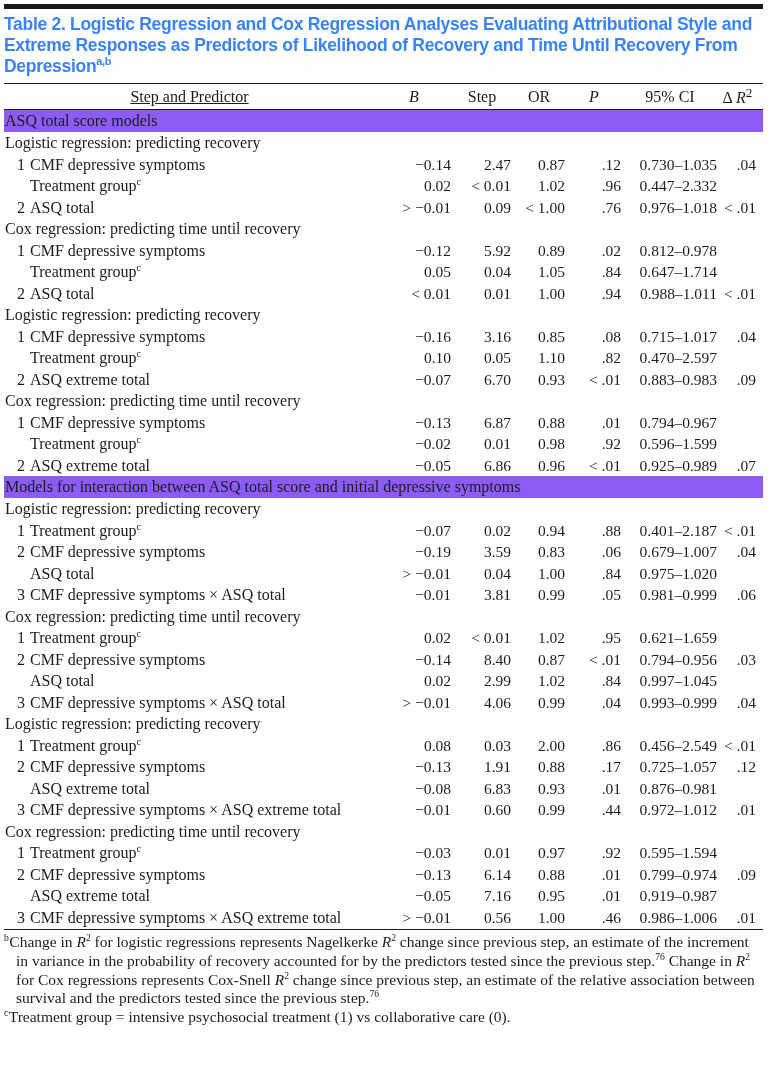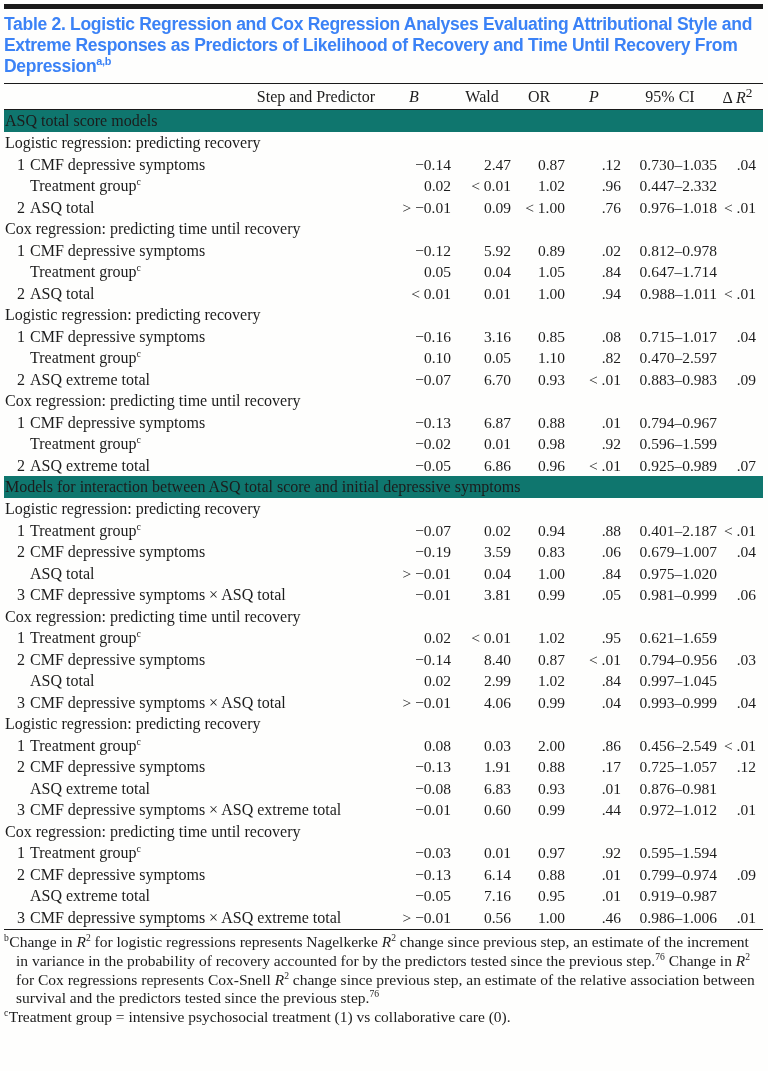--- a/index.html
+++ b/index.html
@@ -32,32 +32,32 @@
   col.c-p{width:56px;}
   col.c-ci{width:96px;}
   col.c-dr2{width:44px;}
   thead th{
     font-weight:normal; font-size:16px;
     border-top:1.5px solid #1a1a1a;
     border-bottom:1.5px solid #1a1a1a;
     height:25px; padding:0 2px 0 0; vertical-align:middle;
     white-space:nowrap;
   }
-  thead th.h-label{text-align:right; padding-left:0;}
+  thead th.h-label{text-align:center; padding-left:0;text-decoration:underline;}
   thead th.h-num{text-align:center;}
   thead th.h-dr2{text-align:center; padding-right:7px;}
   .it{font-style:italic;}
   tbody td{
     height:21.5px; line-height:21.5px; padding:0;
     vertical-align:middle; white-space:nowrap; overflow:hidden;
   }
   tbody td.c-num{text-align:right; padding-right:2px; font-size:15.5px;}
   tbody td.c-dr2{padding-right:7px;}
   tr.band-row td{
-    background:#0f766e; height:22px; line-height:22px;
+    background:#8b5cf6; height:22px; line-height:22px;
     padding-left:1px; font-size:16px;
   }
   tr.group-row td{padding-left:1px;margin-top:20px;}
   td.c-label .step{
     display:inline-block; width:21px; text-align:right; margin-right:5px;
   }
   td.c-label sup, .footnote sup{font-size:62%; line-height:0;}
   .foot-rule{border-top:1.5px solid #1a1a1a; margin-top:1px;}
   .footnotes{padding:3px 0 4px 0; font-size:15.5px; line-height:18.8px;}
   .footnote{padding-left:12px; text-indent:-12px;}
@@ -78,21 +78,21 @@
         <col class="c-wald">
         <col class="c-or">
         <col class="c-p">
         <col class="c-ci">
         <col class="c-dr2">
     </colgroup>
     <thead>
       <tr>
         <th class="h-label">Step and Predictor</th>
         <th class="h-num it">B</th>
-        <th class="h-num">Wald</th>
+        <th class="h-num">Step</th>
         <th class="h-num">OR</th>
         <th class="h-num it">P</th>
         <th class="h-num">95% CI</th>
         <th class="h-dr2"><span>Δ </span><span class="it">R</span><sup>2</sup></th>
       </tr>
     </thead>
     <tbody>
         <tr class="band-row">
           <td colspan="7">ASQ total score models</td>
         </tr>

